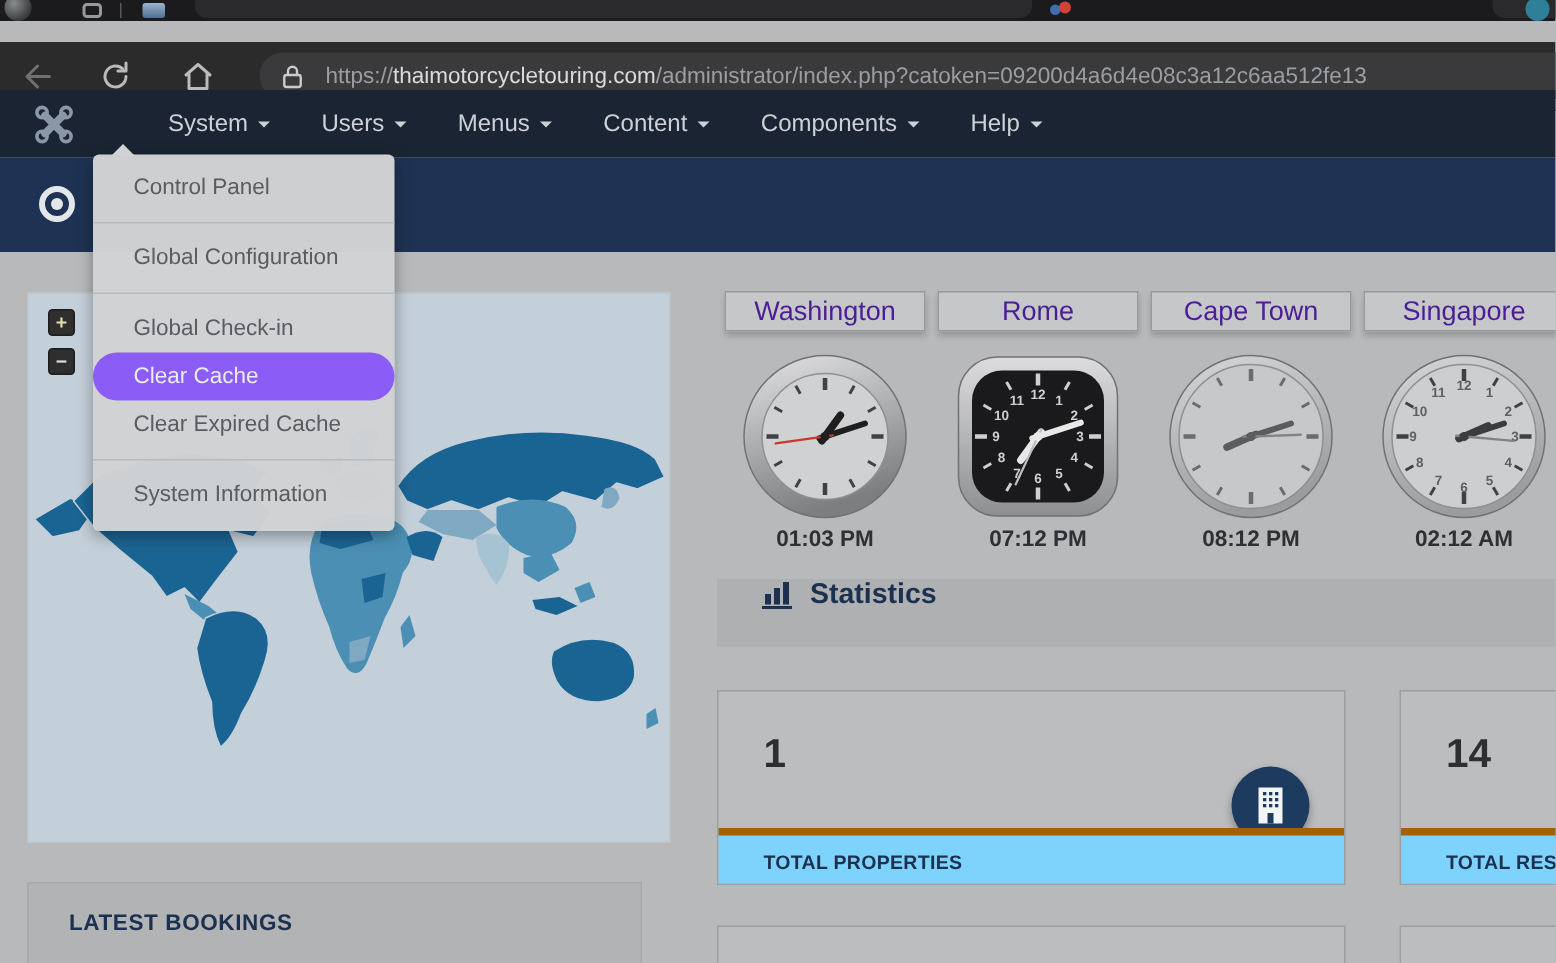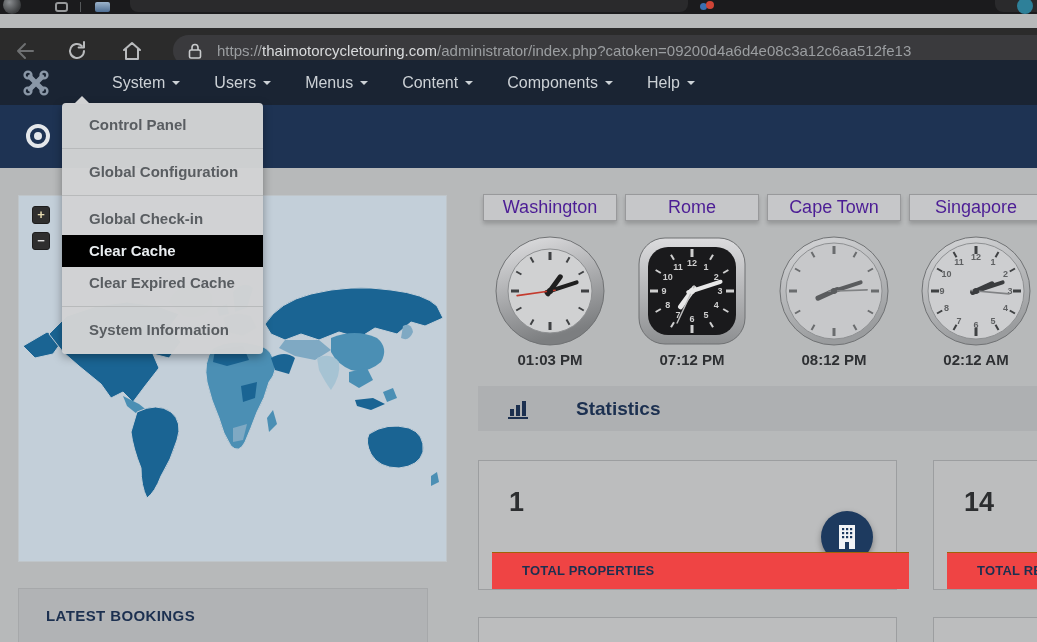--- a/index.html
+++ b/index.html
@@ -49,23 +49,23 @@
   .cp-circle::after { content:""; position:absolute; left:4px; top:4px; width:8px; height:8px;
                       border-radius:50%; background:#e4e7ea; }
 
   
   .dropdown { position:absolute; left:62px; top:103px; width:201px; z-index:60;
               background:rgba(209,210,211,0.98); border-radius:4px;
               box-shadow:0 3px 10px rgba(0,0,0,0.35); padding:6px 0 8px 0; }
   .dropdown::before { content:""; position:absolute; left:12px; top:-7px; width:0; height:0;
               border-left:8px solid transparent; border-right:8px solid transparent;
               border-bottom:8px solid #d1d2d3; }
-  .dropdown ul { list-style:none;font-weight:bold; }
+  .dropdown ul { list-style:none; }
   .dropdown li.item { font-size:15px; color:#595d61; padding:6px 8px 6px 27px; line-height:20px; cursor:default; }
-  .dropdown li.item.hl { background:#000000; color:#e9edf0; }
+  .dropdown li.item.hl { background:#8b5cf6; color:#e9edf0;border-radius:16px; }
   .dropdown li.sep { border-top:1px solid #b8babb; margin:7px 0; height:0; }
 
   
   .map-panel { position:absolute; left:18px; top:195px; width:429px; height:367px;
                background:#c3cfd9; border:1px solid #bfc5c9; }
   .map-zoom { position:absolute; left:13px; top:10px; z-index:5; }
   .map-zoom .zbtn { width:18px; height:18px; margin-bottom:8px; background:#2f2f2f; color:#e6dbb0;
                     border:1px solid #1d1d1d; border-radius:3px; font-size:13px; line-height:16px;
                     text-align:center; cursor:pointer; font-weight:bold; }
   .map-zoom .zbtn.minus { color:#dddddd; }
@@ -76,27 +76,27 @@
 
   
   .clock-col { position:absolute; top:194px; width:134px; }
   .city-label { height:27px; line-height:25px; text-align:center; font-size:18px; color:#4c1d95;
                 background:#c6c7c9; border:1px solid #98999b; box-shadow:0 3px 4px rgba(0,0,0,0.18); }
   .clock-wrap { margin-top:14px; display:flex; justify-content:center; }
   .clock-time { margin-top:4px; text-align:center; font-size:15px; font-weight:bold; color:#2e3033; }
 
   
   .stats-header { position:absolute; left:478px; top:386px; width:559px; height:45px; background:#aeb0b2;
-                  display:flex; align-items:center; padding-left:30px;gap:36px; }
+                  display:flex; padding-left:30px; }
   .stats-title { font-size:19px; font-weight:bold; color:#1c3050; margin-left:10px; }
 
   .stat-card { position:absolute; top:460px; height:130px; border:1px solid #9c9ea0; background:#bcbdbe; }
   .stat-card .value { padding:26px 0 0 30px; font-size:27px; font-weight:bold; color:#2c2e30; }
-  .stat-card .footer { position:absolute; left:13px; bottom:0; width:100%; height:37px; background:#ef4444;
-                       border-top:1px solid #a16207; }
+  .stat-card .footer { position:absolute; left:0; bottom:0; width:100%; height:37px; background:#7dd3fc;
+                       border-top:5px solid #a16207; }
   .stat-card .footer span { display:block; line-height:36px; padding-left:30px; font-size:13px;
                             font-weight:bold; color:#1c3050; white-space:nowrap; letter-spacing:0.2px; }
   .stat-bubble { position:absolute; left:342px; top:50px; width:52px; height:52px; border-radius:50%;
                  background:#1d3a5f; box-shadow:0 3px 6px rgba(0,0,0,0.35);
                  display:flex; align-items:center; justify-content:center; }
 
   .row2-box { position:absolute; top:617px; height:40px; background:#bcbdbe; border:1px solid #9c9ea0; }
 </style>
 </head>
 <body>

